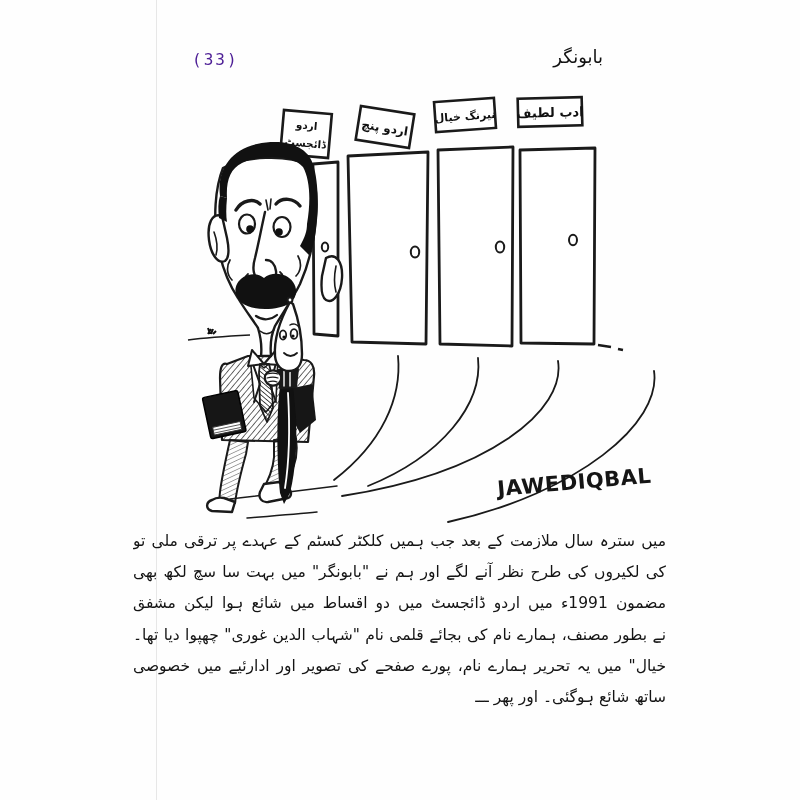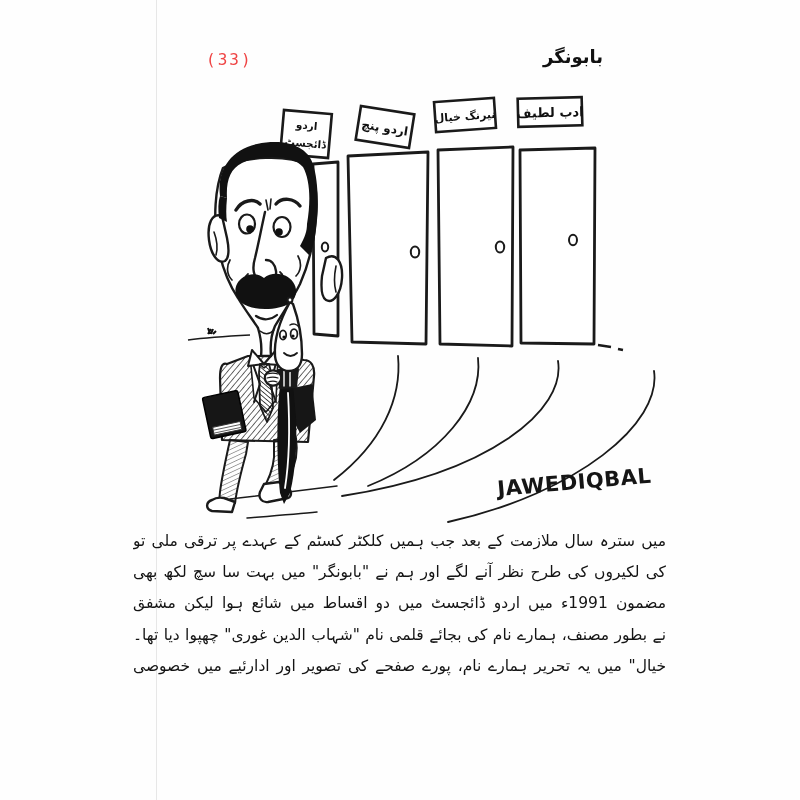--- a/index.html
+++ b/index.html
@@ -3,26 +3,26 @@
 <meta charset="utf-8">
 <style>
   html,body{margin:0;padding:0;}
   body{
     width:800px;height:800px;position:relative;overflow:hidden;
     background:#fefefe;
     font-family:"DejaVu Sans",sans-serif;color:#1a1a1a;
   }
   .page-seam{position:absolute;left:156px;top:0;width:1px;height:800px;background:#e7e7e7;}
   .page-number{
-    position:absolute;left:206px;top:50px;
-    font-family:"DejaVu Sans Mono",monospace;font-size:16px;letter-spacing:2px;color:#ef4444;
+    position:absolute;left:192px;top:50px;
+    font-family:"DejaVu Sans Mono",monospace;font-size:16px;letter-spacing:2px;color:#4c1d95;
   }
   .book-title{
     position:absolute;right:197px;top:46px;direction:rtl;
-    font-size:18px;font-weight:bold;color:#111;
+    font-size:18px;font-weight:normal;color:#111;
   }
   .cartoon{position:absolute;left:130px;top:88px;width:545px;height:437px;}
   .paragraph{
     position:absolute;left:133px;top:526px;width:533px;direction:rtl;
   }
   .para-line{
     direction:rtl;font-size:15.5px;line-height:31.2px;height:31.2px;overflow:hidden;
     text-align:justify;text-align-last:justify;color:#141414;font-weight:500;
   }
   .para-line.last{text-align:right;text-align-last:right;}
@@ -173,13 +173,14 @@
     <path d="M137,286 C 141,285 145,285 148,286 M137,290 C 141,289 145,289 148,290 M138,294 C 141,293 145,293 147,294" fill="none" stroke="#1a1a1a" stroke-width="1.2"></path>
   </g>
 </svg>
 
 <div class="paragraph">
   <div class="para-line">میں سترہ سال ملازمت کے بعد جب ہمیں کلکٹر کسٹم کے عہدے پر ترقی ملی تو ہم ایک نئی</div>
   <div class="para-line">کی لکیروں کی طرح نظر آنے لگے اور ہم نے "بابونگر" میں بہت سا سچ لکھ بھی دیا! یہ</div>
   <div class="para-line">مضمون 1991ء میں اردو ڈائجسٹ میں دو اقساط میں شائع ہوا لیکن مشفق الطاف حسن قریشی</div>
   <div class="para-line">نے بطور مصنف، ہمارے نام کی بجائے قلمی نام "شہاب الدین غوری" چھپوا دیا تھا۔ "نیرنگِ</div>
   <div class="para-line">خیال" میں یہ تحریر ہمارے نام، پورے صفحے کی تصویر اور ادارئیے میں خصوصی تذکرے کے</div>
+  <div class="para-line last">ساتھ شائع ہوگئی۔ اور پھر ـــ</div>
 </div>
 
 </body></html>

